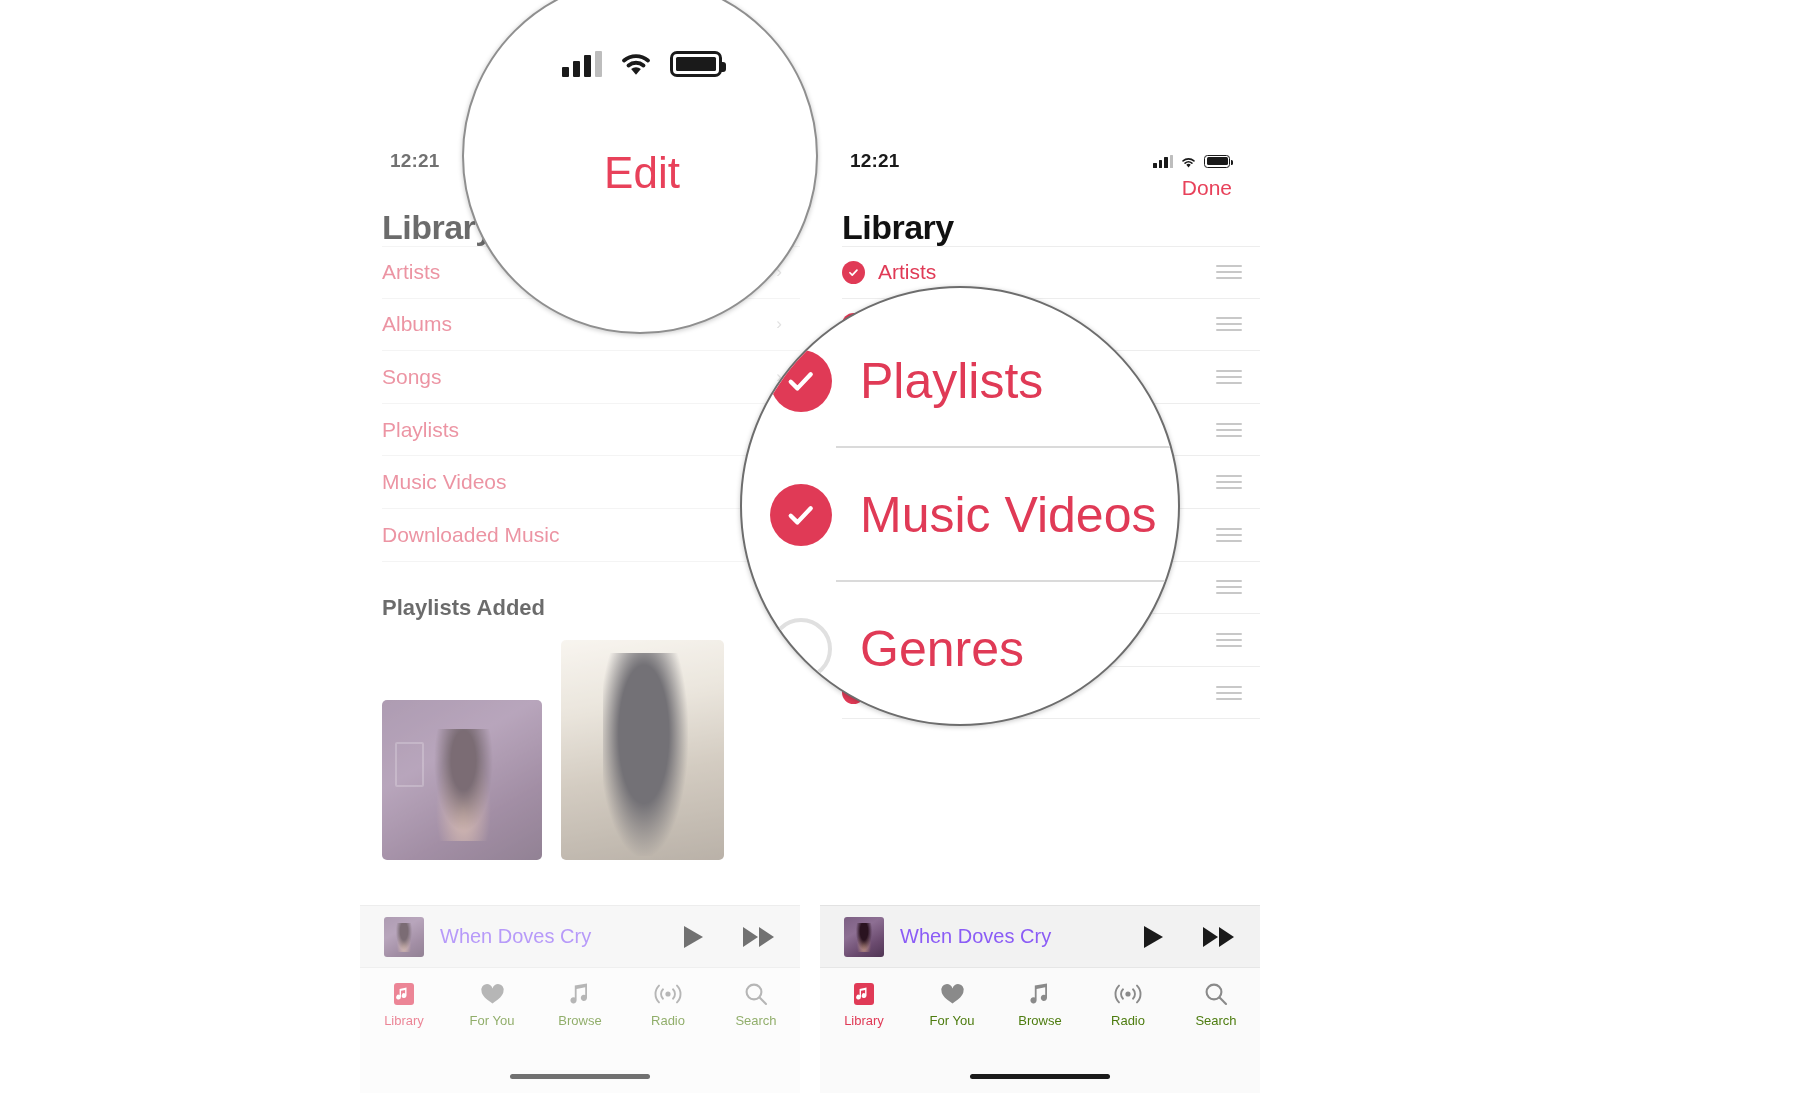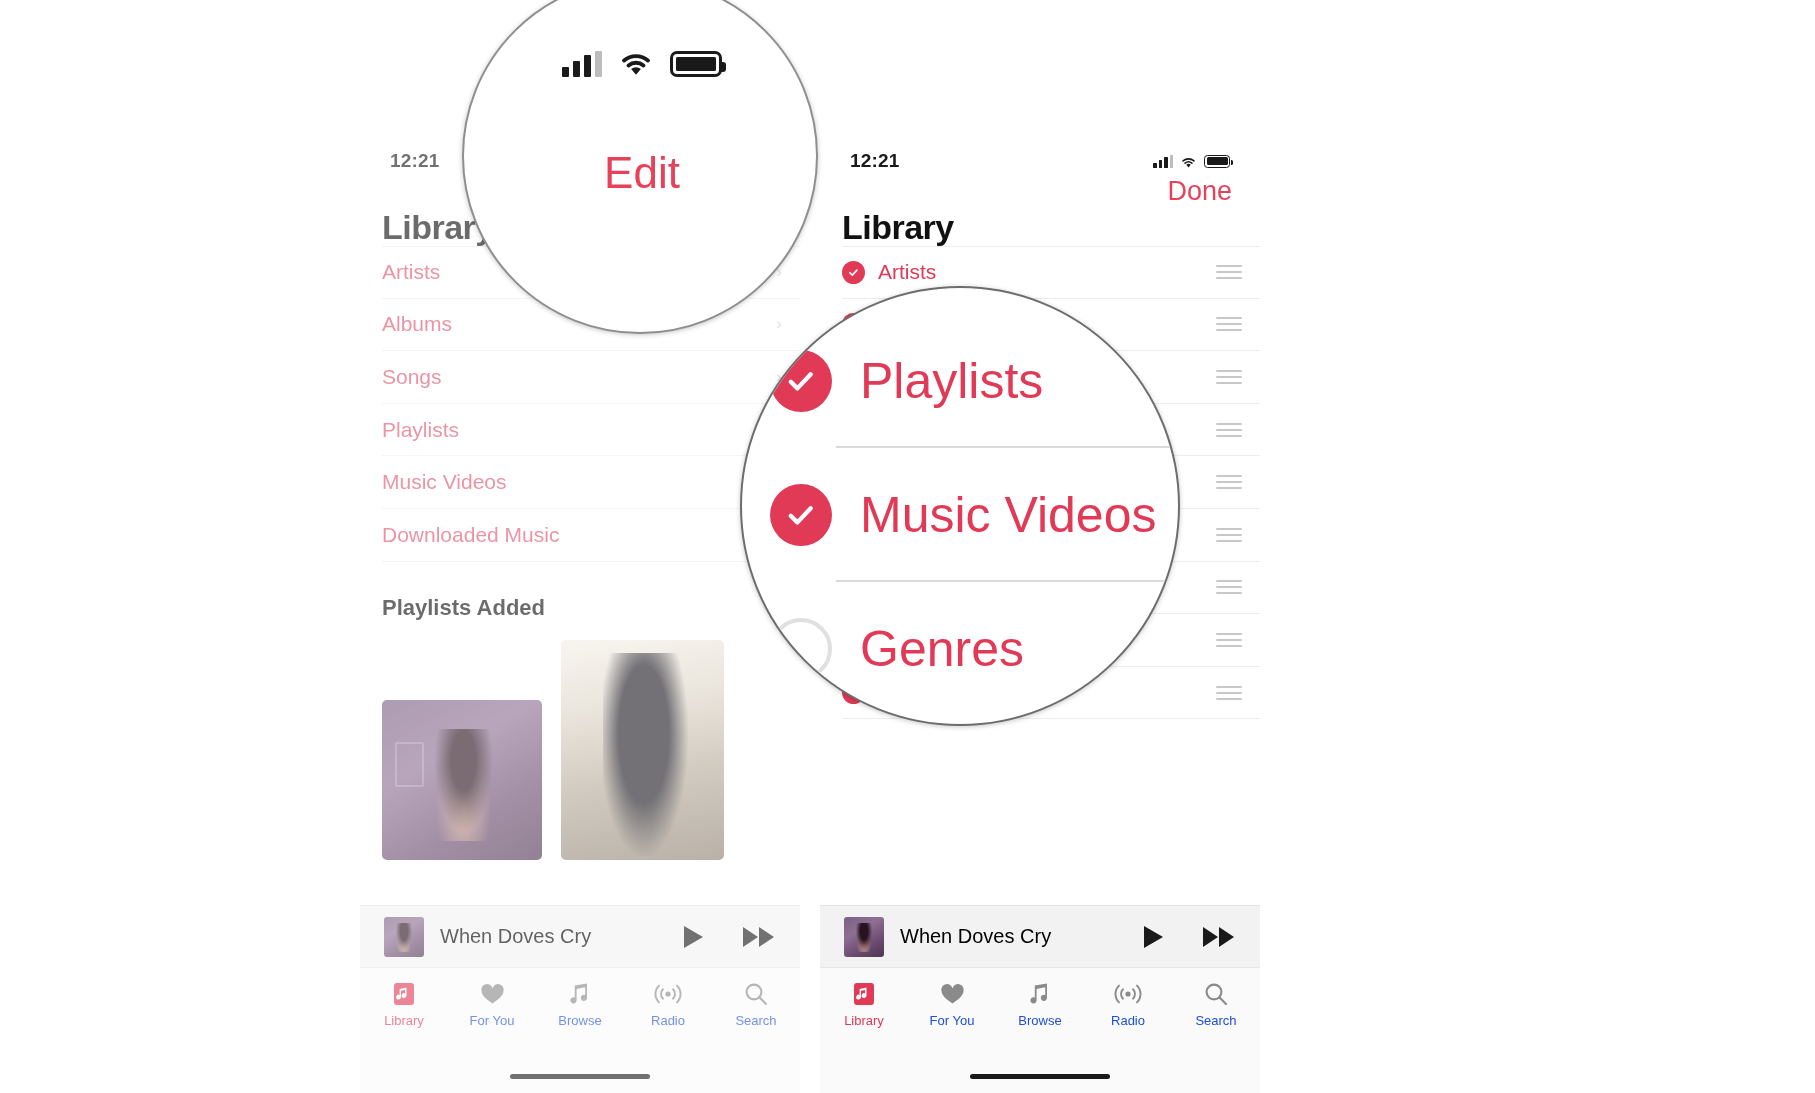--- a/index.html
+++ b/index.html
@@ -53,21 +53,21 @@
     background:#1a1a1a; border-radius:0 1.5px 1.5px 0;
   }
   .batt i { display:block; height:100%; width:100%; background:#1a1a1a; border-radius:1.5px; }
 
   
   .navbar {
     position: absolute; top: 170px; left: 0; width: 100%; height: 46px;
   }
   .nav-action {
     position: absolute; right: 28px; top: 6px;
-    font-size: 27px; color: #e8415a; font-weight: 400;
+    font-size: 21px; color: #e8415a; font-weight: 400;
     cursor: pointer;
   }
   .page-title {
     position: absolute; top: 208px; left: 22px;
     font-size: 34px; font-weight: bold; color: #111; letter-spacing: -.5px;
   }
 
   
   .list { position: absolute; top: 246px; left: 0; width: 100%; }
   .row {
@@ -123,33 +123,33 @@
   .miniplayer {
     position: absolute; bottom: 126px; left: 0; width: 100%; height: 62px;
     background: #f2f2f2; border-top: 1px solid #e2e2e2;
     display:flex; align-items:center; padding: 0 24px; gap: 16px;
   }
   .mp-art { width: 40px; height: 40px; border-radius:3px; overflow:hidden;
     background: linear-gradient(150deg,#7c5f83 0%,#8d6f93 35%,#6a4a6e 70%,#4f3553 100%); position:relative; flex:0 0 auto; }
   .mp-art::before{ content:""; position:absolute; left:28%; top:16%; width:44%; height:72%;
     background: radial-gradient(ellipse at 50% 28%, #2a1320 0%, #2a1320 30%, rgba(42,19,32,0) 64%),
                 radial-gradient(ellipse at 50% 74%, #c79a85 0%, rgba(199,154,133,0) 56%); }
-  .mp-title { flex:1; font-size: 20px; color: #000000; }
+  .mp-title { flex:1; font-size: 20px; color: #8b5cf6; }
   .mp-btn { cursor:pointer; color:#1a1a1a; display:flex; align-items:center; }
   .mp-btn.play { margin-right: 22px; }
 
   
   .tabbar {
     position: absolute; bottom: 0; left: 0; width: 100%; height: 126px;
     background: #fafafa; border-top: 1px solid #e6e6e6;
     display:flex; align-items:flex-start; padding-top: 12px;
   }
   .tab { flex:1; display:flex; flex-direction:column; align-items:center; gap:5px; cursor:pointer; }
   .tab .ticon { height: 28px; display:flex; align-items:center; justify-content:center; color:#8a8a8a; }
-  .tab .tlabel { font-size: 13px; color:#1d4ed8; }
+  .tab .tlabel { font-size: 13px; color:#4d7c0f; }
   .tab.active .ticon, .tab.active .tlabel { color:#e03a56; }
   .home-indicator {
     position:absolute; bottom: 14px; left:50%; transform:translateX(-50%);
     width: 140px; height: 5px; background:#1a1a1a; border-radius:3px;
   }
 
   
   .loupe {
     position: absolute; border-radius: 50%; background: #fff;
     overflow: hidden;

